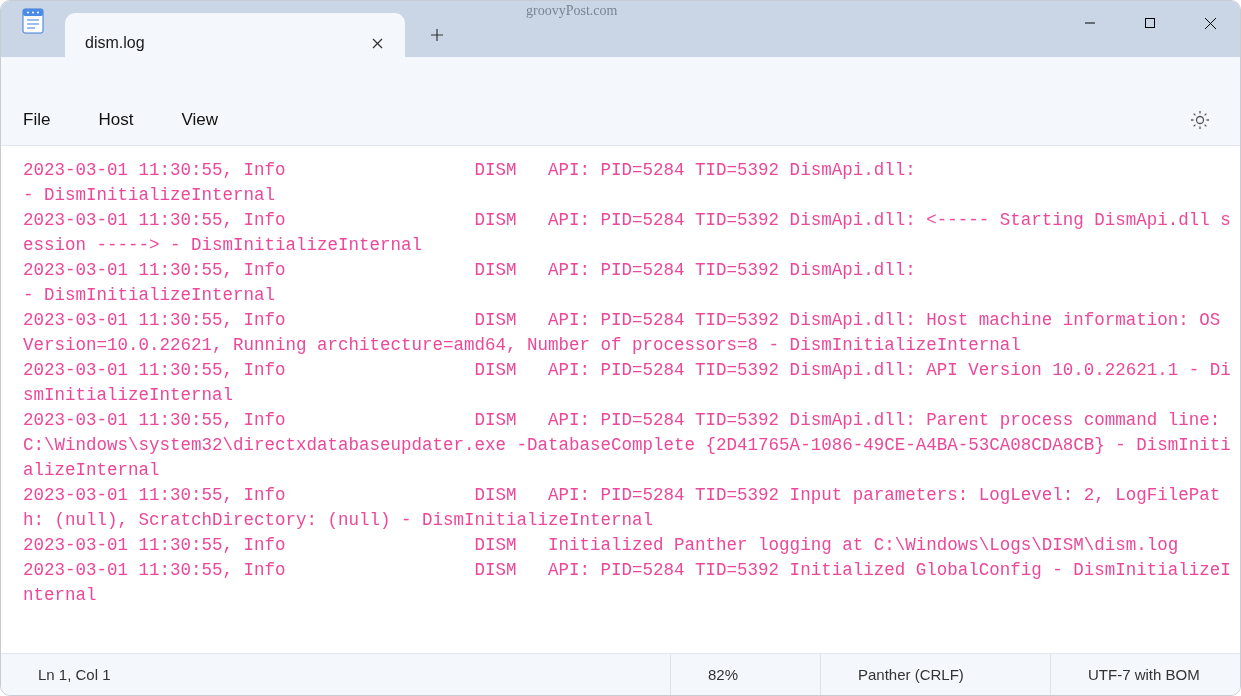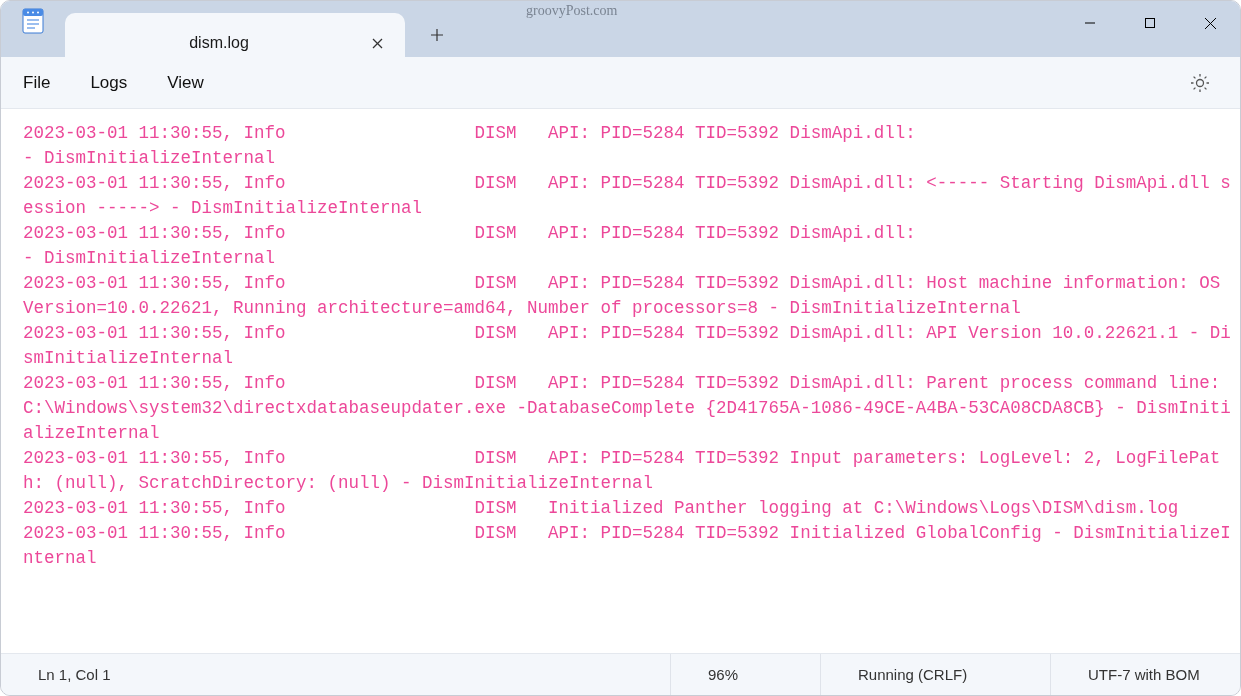--- a/index.html
+++ b/index.html
@@ -40,21 +40,20 @@
       justify-content: center;
     }
     .tab {
       height: 44px;
       min-width: 340px;
       display: flex;
       align-items: center;
       padding: 16px 14px 0 20px;
       gap: 10px;
       position: relative;
-      text-align: center;
     }
     .tab.active {
       background: #f4f7fb;
       border-top-left-radius: 10px;
       border-top-right-radius: 10px;
     }
     .tab-title {
       flex: 1;
       font-size: 16px;
       color: #1a1a1a;
@@ -104,23 +103,24 @@
       align-items: center;
       justify-content: center;
       color: #1a1a1a;
     }
     
     .menubar {
       height: 52px;
       display: flex;
       align-items: center;
       padding: 0 10px;
-      gap: 0;
+      gap: 8px;
       background: #f4f7fb;
       border-bottom: 1px solid #e4e8ee;
+      margin-top: 37px;
     }
     .menu-item {
       padding: 6px 28px 6px 12px;
       font-size: 17px;
       color: #111;
       border-radius: 4px;
     }
     .menu-spacer { flex: 1; }
     .settings-btn {
       width: 40px;
@@ -221,21 +221,21 @@
         <svg width="13" height="13" viewBox="0 0 13 13">
           <line x1="1" y1="1" x2="12" y2="12" stroke="#000" stroke-width="1"></line>
           <line x1="12" y1="1" x2="1" y2="12" stroke="#000" stroke-width="1"></line>
         </svg>
       </div>
     </div>
   </div>
 
   <div class="menubar">
     <div class="menu-item">File</div>
-    <div class="menu-item">Logs</div>
+    <div class="menu-item">Host</div>
     <div class="menu-item">View</div>
     <div class="menu-spacer"></div>
     <div class="settings-btn">
       <svg width="20" height="20" viewBox="0 0 20 20">
         <path d="M10 6.5 A3.5 3.5 0 1 0 10 13.5 A3.5 3.5 0 1 0 10 6.5 Z" fill="none" stroke="#555" stroke-width="1.3"></path>
         <g stroke="#555" stroke-width="1.3">
           <line x1="10" y1="1" x2="10" y2="3.5"></line>
             <line x1="10" y1="16.5" x2="10" y2="19"></line>
           <line x1="1" y1="10" x2="3.5" y2="10"></line>
             <line x1="16.5" y1="10" x2="19" y2="10"></line>
@@ -256,18 +256,18 @@
 2023-03-01 11:30:55, Info                  DISM   API: PID=5284 TID=5392 DismApi.dll: API Version 10.0.22621.1 - DismInitializeInternal
 2023-03-01 11:30:55, Info                  DISM   API: PID=5284 TID=5392 DismApi.dll: Parent process command line: C:\Windows\system32\directxdatabaseupdater.exe -DatabaseComplete {2D41765A-1086-49CE-A4BA-53CA08CDA8CB} - DismInitializeInternal
 2023-03-01 11:30:55, Info                  DISM   API: PID=5284 TID=5392 Input parameters: LogLevel: 2, LogFilePath: (null), ScratchDirectory: (null) - DismInitializeInternal
 2023-03-01 11:30:55, Info                  DISM   Initialized Panther logging at C:\Windows\Logs\DISM\dism.log
 2023-03-01 11:30:55, Info                  DISM   API: PID=5284 TID=5392 Initialized GlobalConfig - DismInitializeInternal
 </div>
   </div>
 
   <div class="statusbar">
     <div class="status-seg first">Ln 1, Col 1</div>
-    <div class="status-seg" style="min-width:150px">96%</div>
-    <div class="status-seg" style="min-width:230px">Running (CRLF)</div>
+    <div class="status-seg" style="min-width:150px">82%</div>
+    <div class="status-seg" style="min-width:230px">Panther (CRLF)</div>
     <div class="status-seg" style="min-width:190px">UTF-7 with BOM</div>
   </div>
 
 </div>
 
 </body></html>

